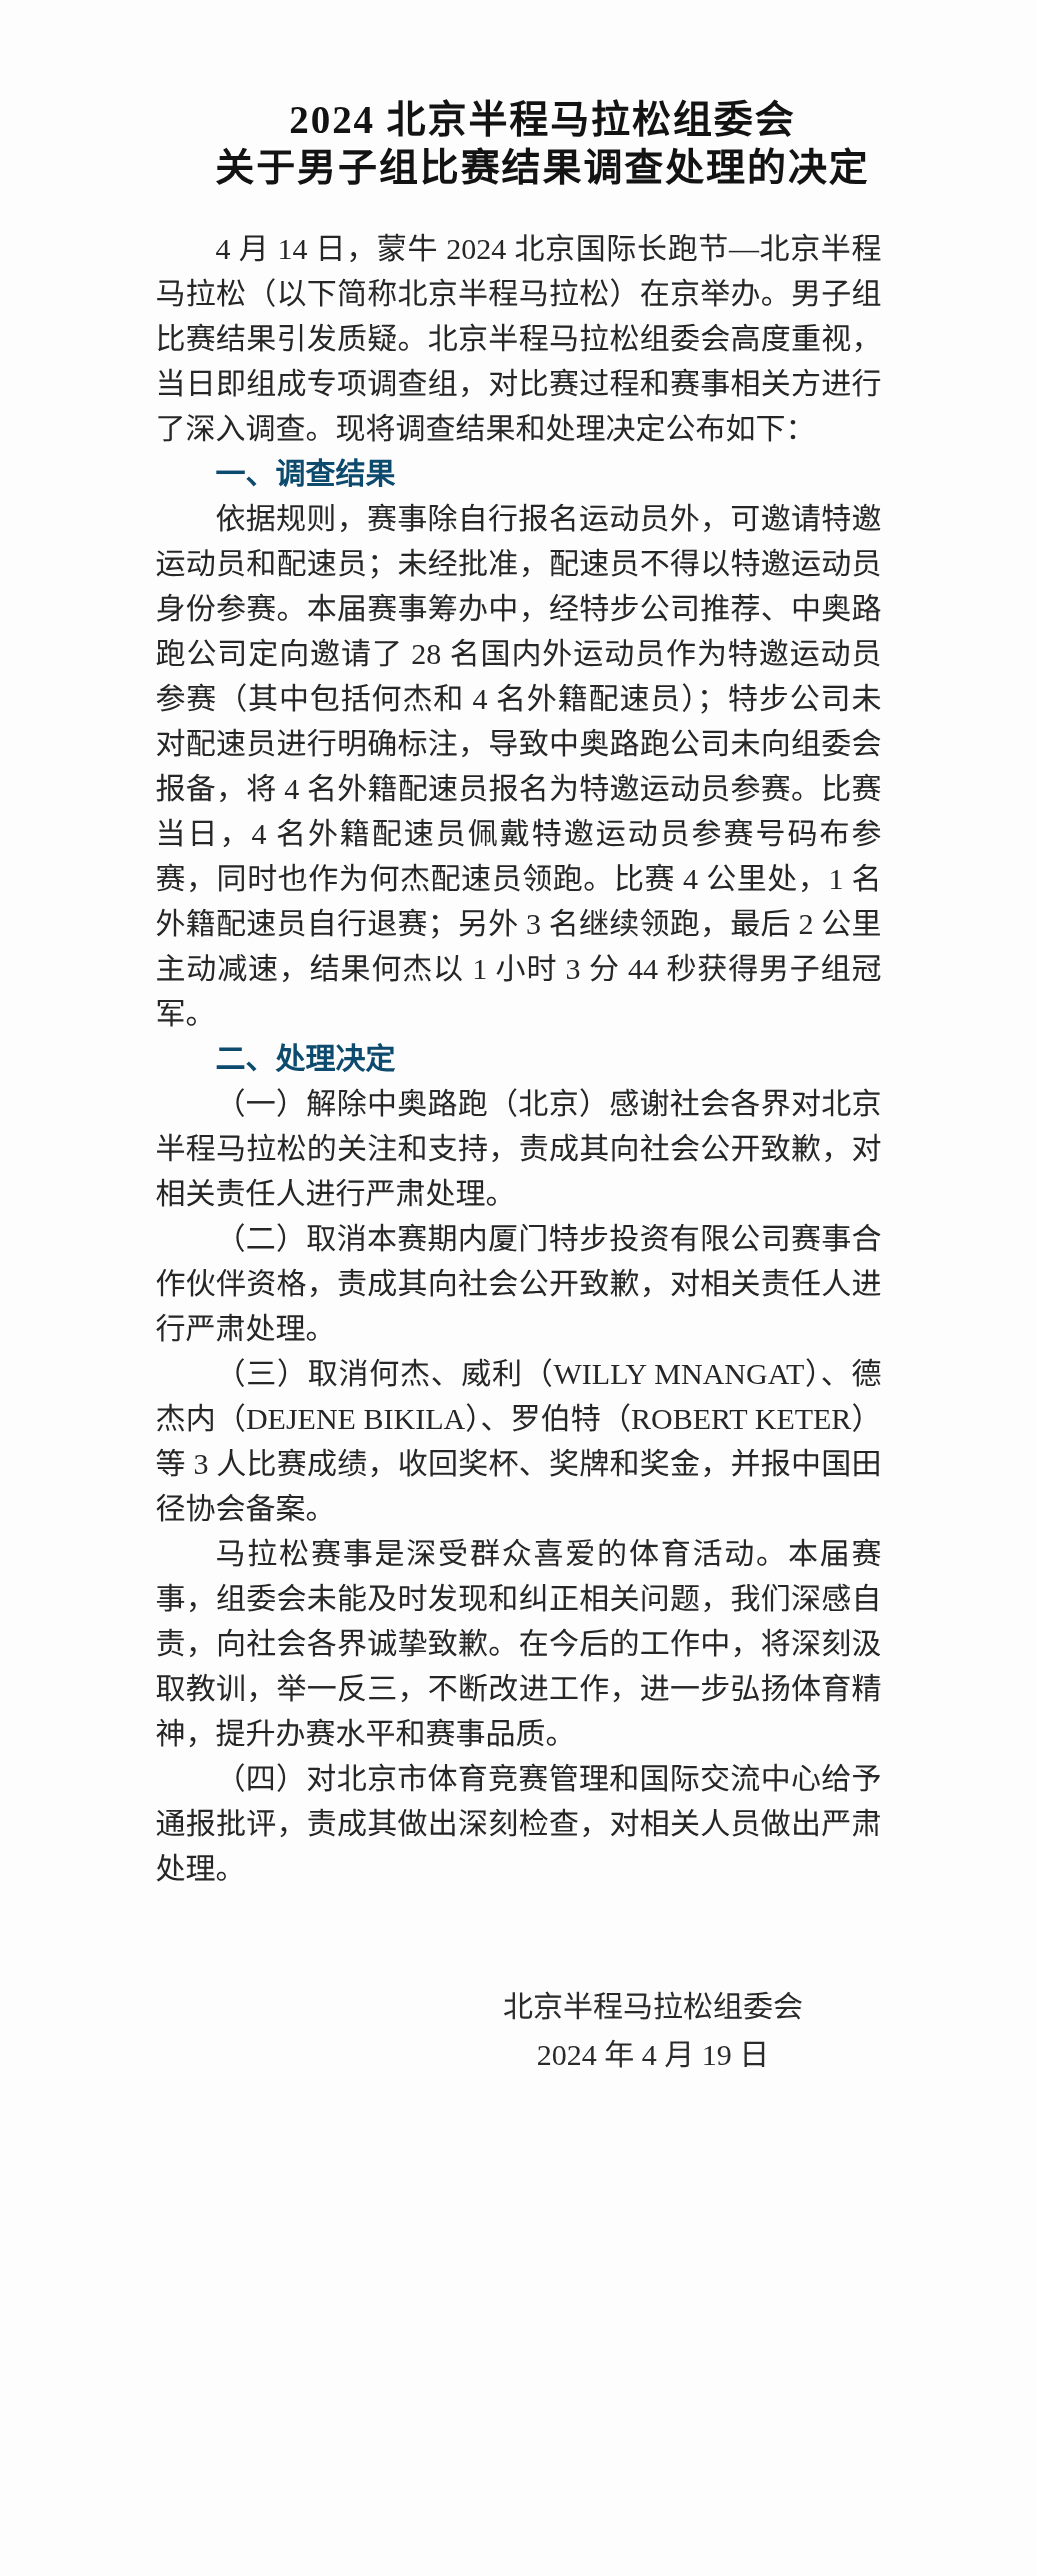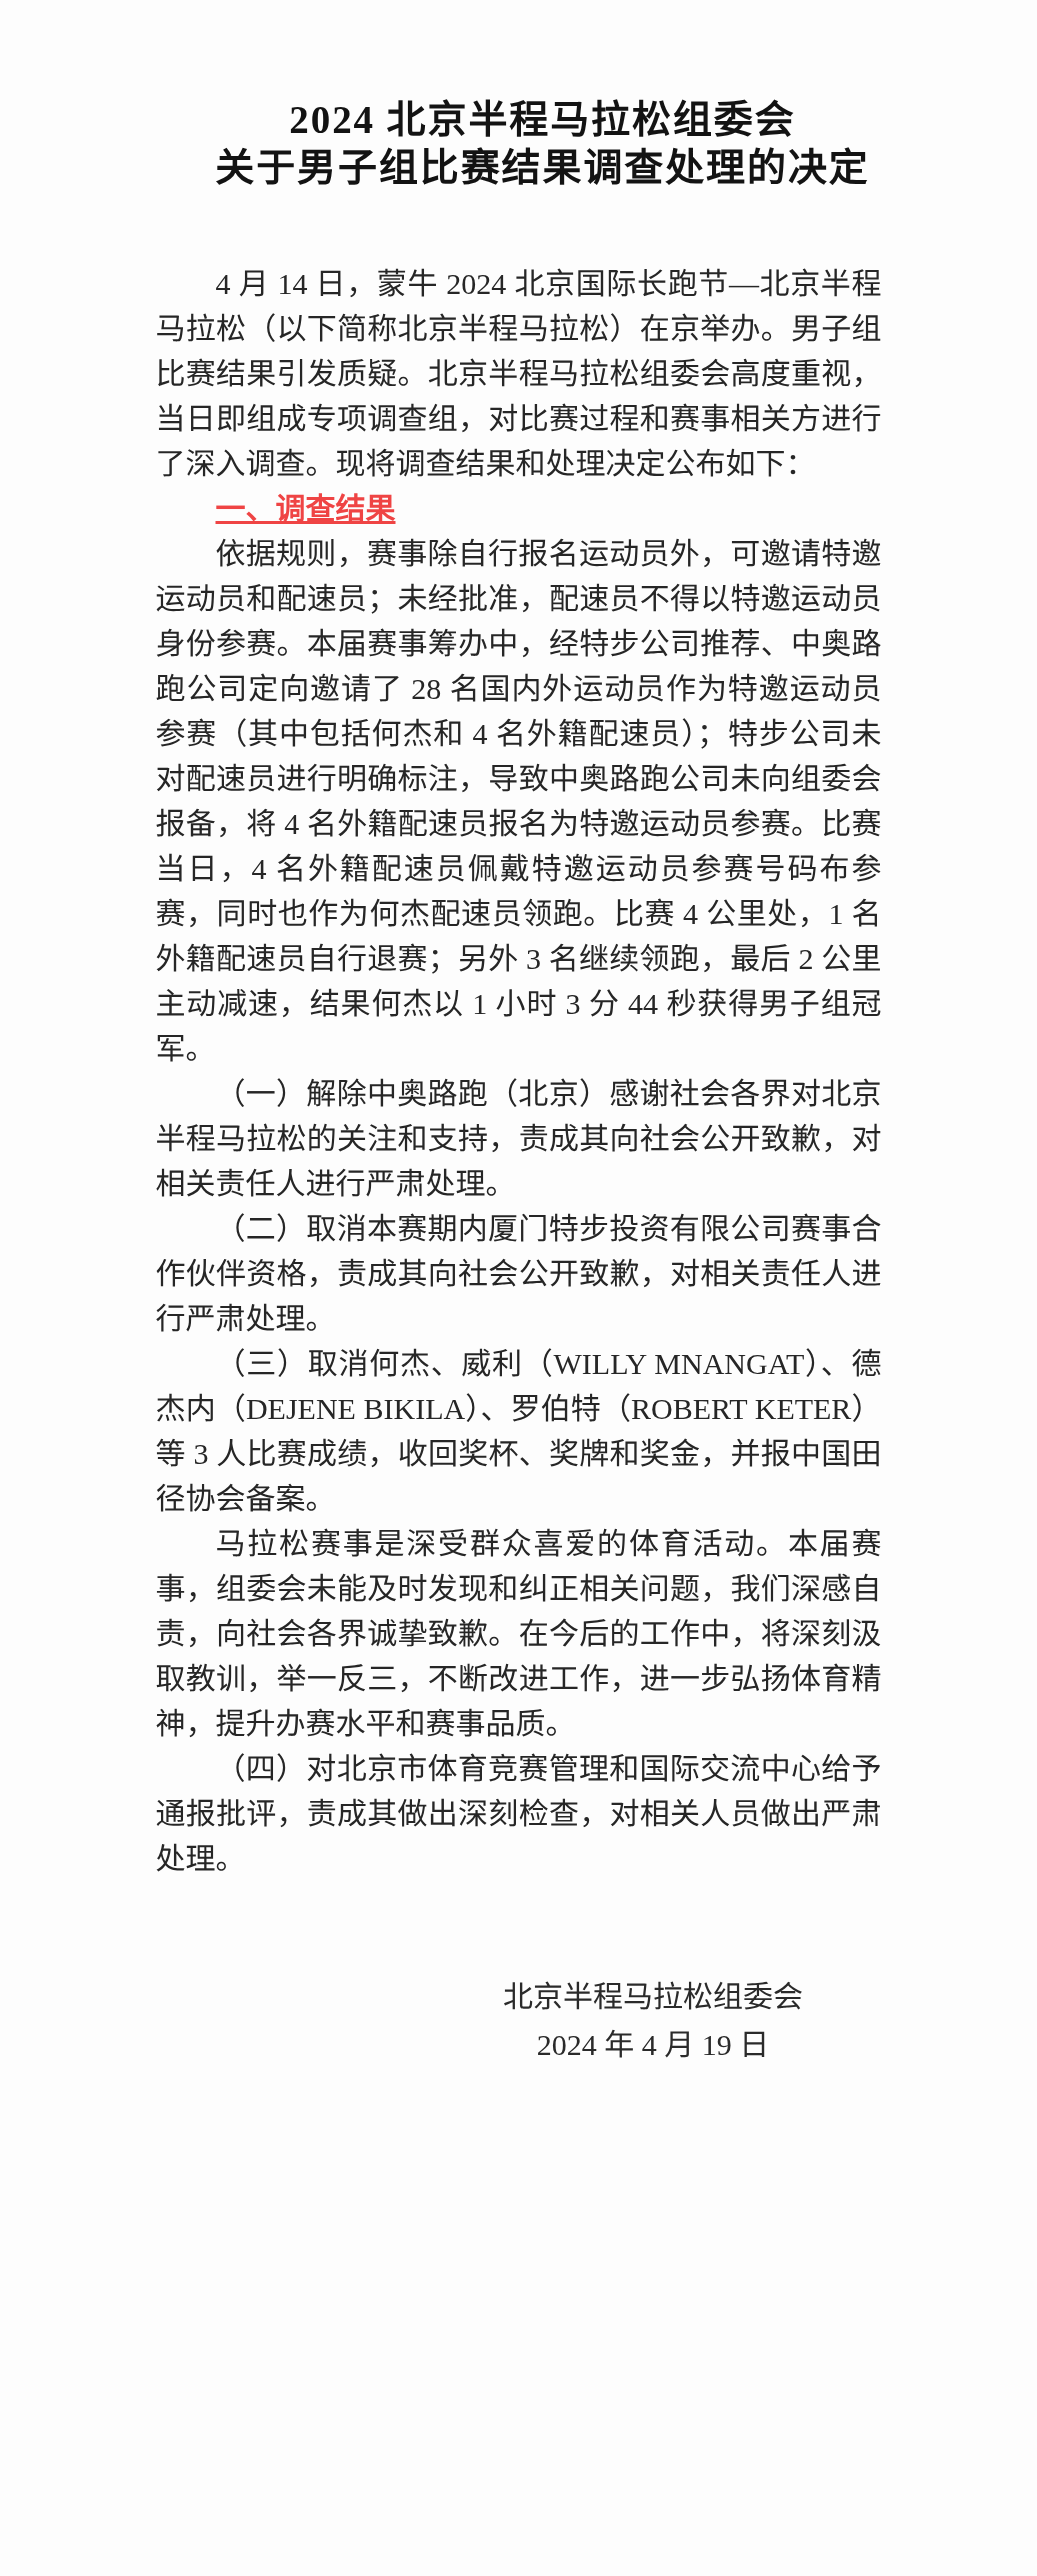--- a/index.html
+++ b/index.html
@@ -25,37 +25,36 @@
     text-align: center;
     font-size: 39px;
     line-height: 48px;
     font-weight: 700;
     color: #131313;
     letter-spacing: 1.9px;
     padding-left: 48px;
   }
   .content {
     width: 726px;
-    margin: 69px auto 0 auto;
+    margin: 34px auto 0 auto;
     font-size: 30px;
     line-height: 45px;
     text-align: justify;
     text-justify: inter-ideograph;
     color: #262626;
   }
   .content p {
     margin: 0;
     padding: 0;
     text-indent: 2em;
   }
   .content p.heading {
     font-weight: 700;
     font-family: "Liberation Sans", "DejaVu Sans", sans-serif;
-    color: #ef4444;
-    text-decoration: underline;
+    color: #0c4a6e;
   }
   .signature-block {
     width: max-content;
     margin: 92px 234px 0 auto;
     text-align: center;
     font-size: 30px;
     line-height: 48px;
     color: #2a2a2a;
   }
 </style>
@@ -66,20 +65,21 @@
 
   <h1 class="page-title">
     <span>2024 北京半程马拉松组委会</span><br>
     <span>关于男子组比赛结果调查处理的决定</span>
   </h1>
 
   <div class="content">
     <p>4 月 14 日，蒙牛 2024 北京国际长跑节—北京半程马拉松（以下简称北京半程马拉松）在京举办。男子组比赛结果引发质疑。北京半程马拉松组委会高度重视，当日即组成专项调查组，对比赛过程和赛事相关方进行了深入调查。现将调查结果和处理决定公布如下：</p>
     <p class="heading">一、调查结果</p>
     <p>依据规则，赛事除自行报名运动员外，可邀请特邀运动员和配速员；未经批准，配速员不得以特邀运动员身份参赛。本届赛事筹办中，经特步公司推荐、中奥路跑公司定向邀请了 28 名国内外运动员作为特邀运动员参赛（其中包括何杰和 4 名外籍配速员）；特步公司未对配速员进行明确标注，导致中奥路跑公司未向组委会报备，将 4 名外籍配速员报名为特邀运动员参赛。比赛当日，4 名外籍配速员佩戴特邀运动员参赛号码布参赛，同时也作为何杰配速员领跑。比赛 4 公里处，1 名外籍配速员自行退赛；另外 3 名继续领跑，最后 2 公里主动减速，结果何杰以 1 小时 3 分 44 秒获得男子组冠军。</p>
+    <p class="heading">二、处理决定</p>
     <p>（一）解除中奥路跑（北京）感谢社会各界对北京半程马拉松的关注和支持，责成其向社会公开致歉，对相关责任人进行严肃处理。</p>
     <p>（二）取消本赛期内厦门特步投资有限公司赛事合作伙伴资格，责成其向社会公开致歉，对相关责任人进行严肃处理。</p>
     <p>（三）取消何杰、威利（WILLY MNANGAT）、德杰内（DEJENE BIKILA）、罗伯特（ROBERT KETER）等 3 人比赛成绩，收回奖杯、奖牌和奖金，并报中国田径协会备案。</p>
     <p>马拉松赛事是深受群众喜爱的体育活动。本届赛事，组委会未能及时发现和纠正相关问题，我们深感自责，向社会各界诚挚致歉。在今后的工作中，将深刻汲取教训，举一反三，不断改进工作，进一步弘扬体育精神，提升办赛水平和赛事品质。</p>
     <p>（四）对北京市体育竞赛管理和国际交流中心给予通报批评，责成其做出深刻检查，对相关人员做出严肃处理。</p>
   </div>
 
   <div class="signature-block">
     <div>北京半程马拉松组委会</div>
     <div>2024 年 4 月 19 日</div>

